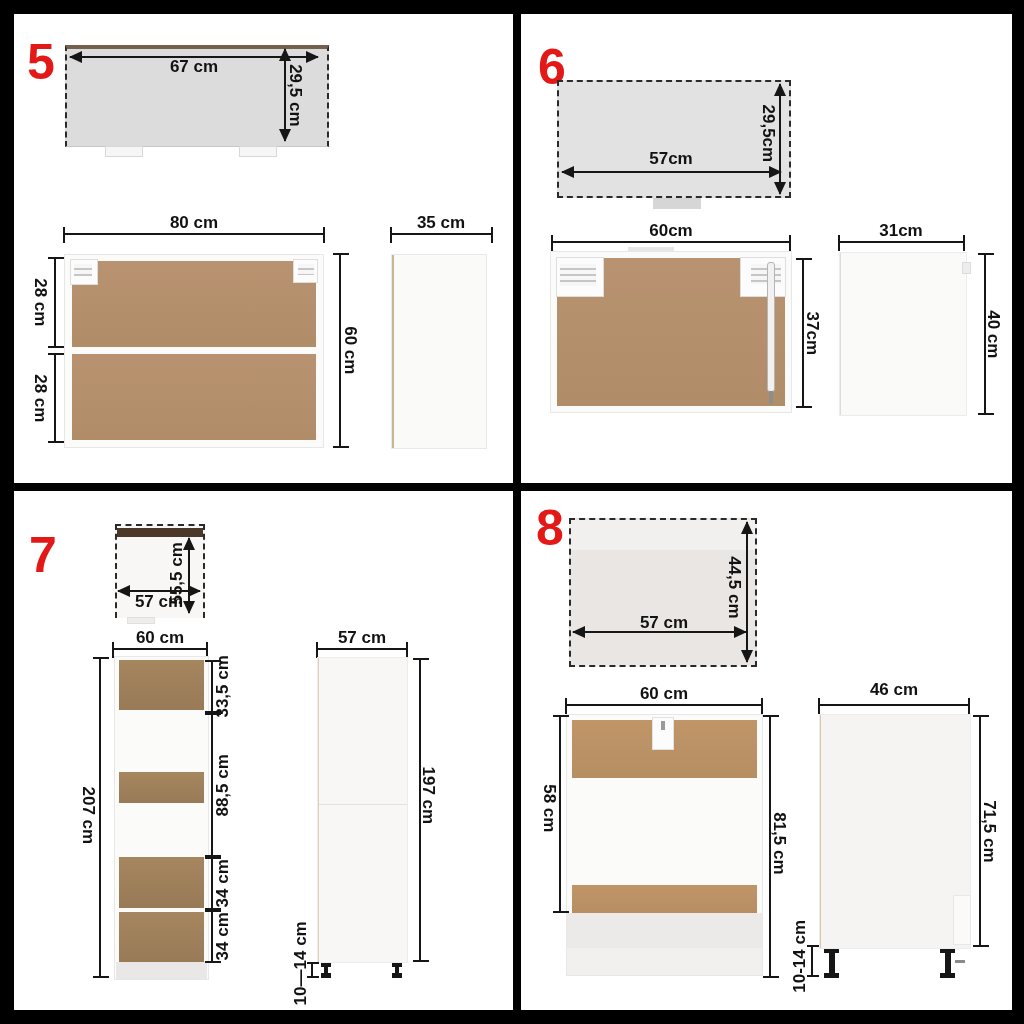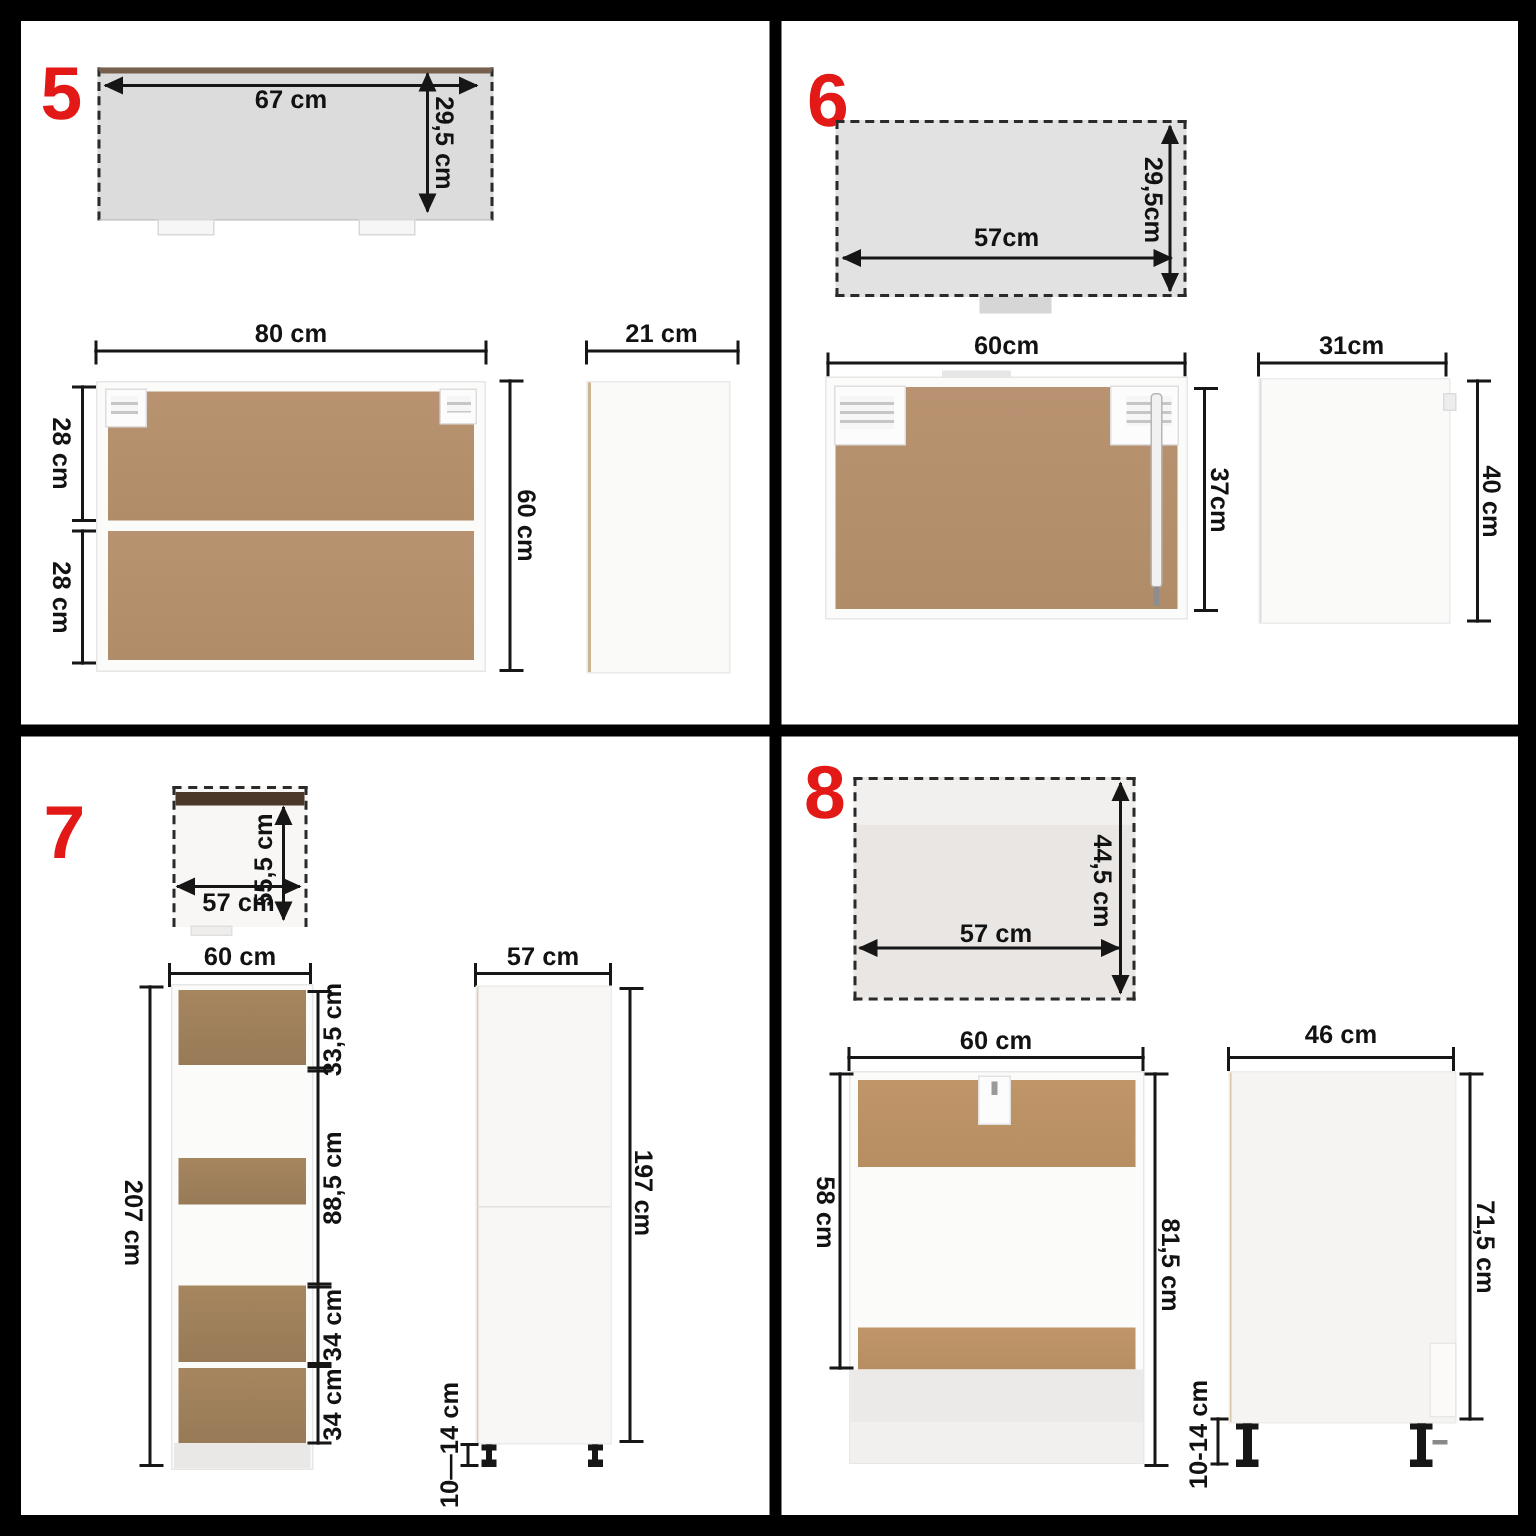--- a/index.html
+++ b/index.html
@@ -75,21 +75,21 @@
     <div class="hwlines" style="right:9px;top:9px;width:16px;height:11px"></div>
   </div>
   <div class="dv" style="left:54px;top:257px;height:91px"></div>
   <div class="lab vcw" style="left:-20px;top:293px">28 cm</div>
   <div class="dv" style="left:54px;top:353px;height:90px"></div>
   <div class="lab vcw" style="left:-20px;top:389px">28 cm</div>
   <div class="dv" style="left:339px;top:253px;height:195px"></div>
   <div class="lab vcw" style="left:290px;top:341px">60 cm</div>
 
   <div class="dl" style="left:390px;top:233px;width:103px"></div>
-  <div class="lab" style="left:381px;top:214px">21 cm</div>
+  <div class="lab" style="left:381px;top:214px">35 cm</div>
   <div class="view" style="left:392px;top:255px;width:94px;height:193px;background:#fafaf9;
               border-left:2px solid #cdb493;box-shadow:0 0 0 1px #e9e9e9"></div>
 
   <div class="num" style="left:538px;top:42px">6</div>
 
   <div class="view" style="left:557px;top:80px;width:234px;height:118px;background:#e2e2e2;border:2px dashed #2a2a2a"></div>
   <div class="tab" style="left:653px;top:198px;width:48px;height:11px"></div>
   <div class="da" style="left:562px;top:171px;width:219px"></div>
   <div class="lab" style="left:611px;top:150px">57cm</div>
   <div class="dva" style="left:779px;top:84px;height:110px"></div>

